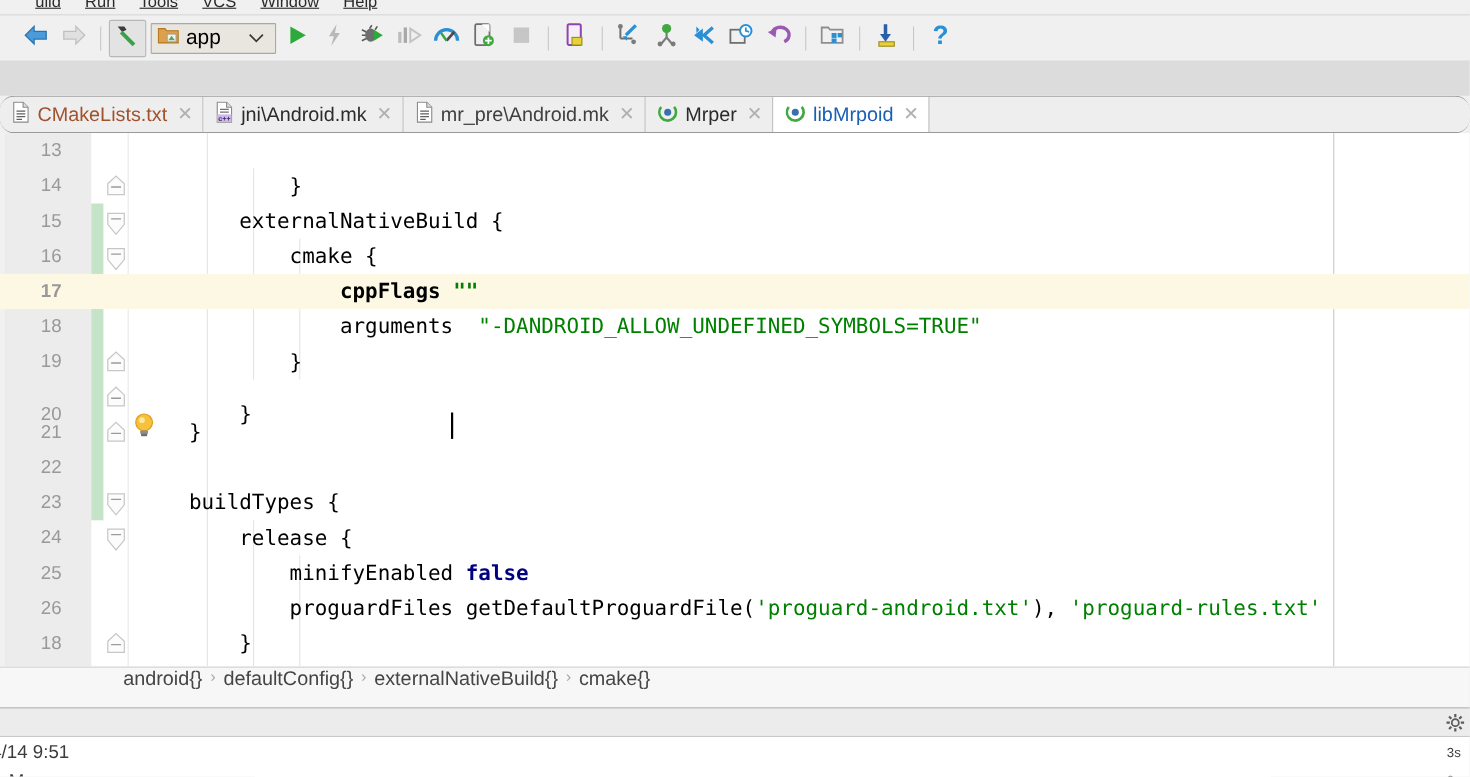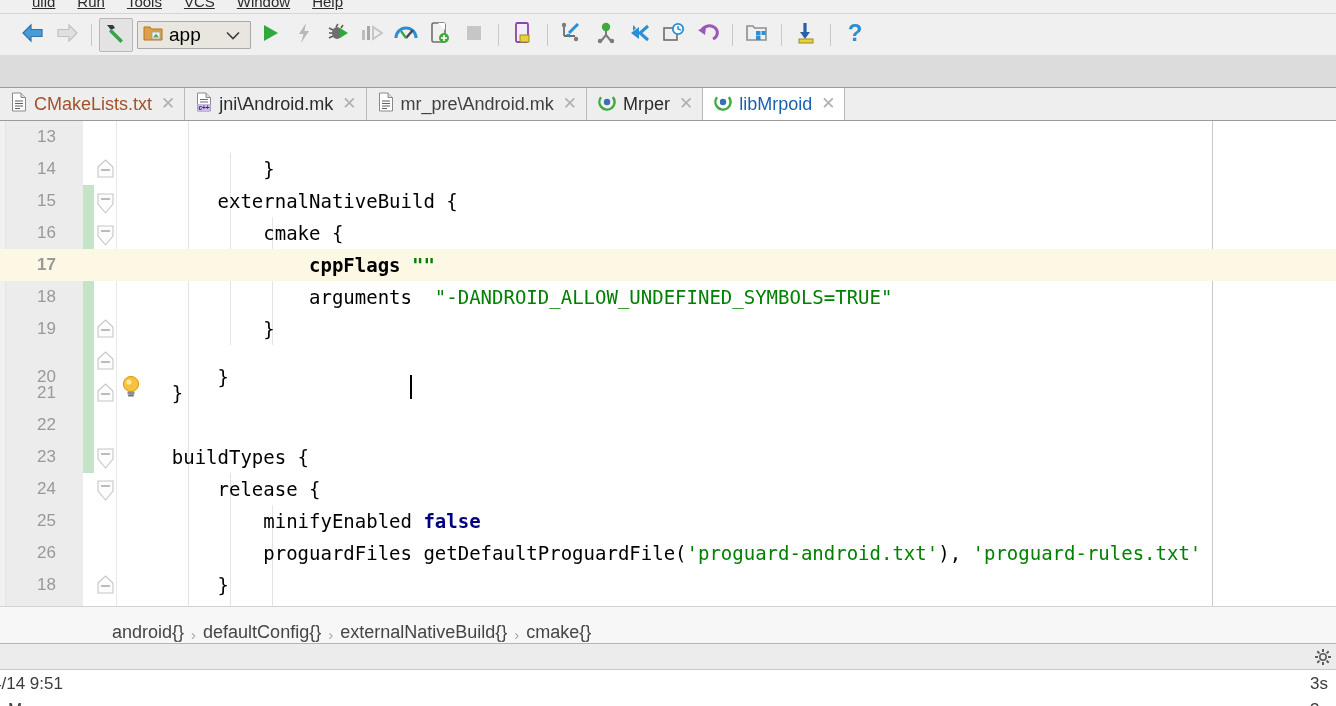--- a/index.html
+++ b/index.html
@@ -78,20 +78,21 @@
     position: absolute; left: 0; top: 55px; width: 1336px; height: 32px;
     background: #dcdcdc;
   }
   #tabstrip {
     position: absolute; left: 0; top: 87px; width: 1336px; height: 34px;
     background: #eeeeee;
     border-top: 1px solid #9a9a9a;
     border-bottom: 1px solid #9a9a9a;
     display: flex; align-items: stretch;
     overflow: hidden;
+    border-radius: 13px;
   }
   .tab {
     display: flex; align-items: center;
     padding: 0 9px 0 11px;
     border-right: 1px solid #b9b9b9;
     background: #eeeeee;
     flex: 0 0 auto;
     height: 100%;
     position: relative;
   }
@@ -182,21 +183,21 @@
   #caret {
     position: absolute; width: 2px; height: 24px; background: #000;
     left: 410px; top: 254px;
   }
 
   
   #breadcrumb {
     position: absolute; left: 0; top: 606px; width: 1336px; height: 37px;
     background: #f7f7f7;
     border-top: 1px solid #d2d2d2;
-    display: flex; align-items: flex-end;
+    display: flex; align-items: flex-start;
     padding-left: 112px;
   }
   #breadcrumb .crumb {
     font-size: 18px; color: #454545; white-space: nowrap;
   }
   #breadcrumb .crumb-sep {
     font-size: 15px; color: #a7a7a7;
     margin: 0 7px;
   }
 
@@ -220,21 +221,21 @@
   #buildpanel .row {
     position: absolute; left: 0; width: 1336px; height: 24px;
     display: flex; align-items: center;
   }
   #buildpanel .cell-time {
     position: absolute; left: -8px;
     font-size: 17px; color: #3c3c3c; white-space: nowrap;
   }
   #buildpanel .cell-dur {
     position: absolute; right: 8px;
-    font-size: 17px; color: #3c3c3c; white-space: nowrap;
+    font-size: 12px; color: #3c3c3c; white-space: nowrap;
   }
   #buildpanel .cell-name {
     position: absolute; left: 8px;
     font-size: 17px; color: #3c3c3c; white-space: nowrap;
   }
 </style>
 </head>
 <body>
 
 <div id="menubar">

